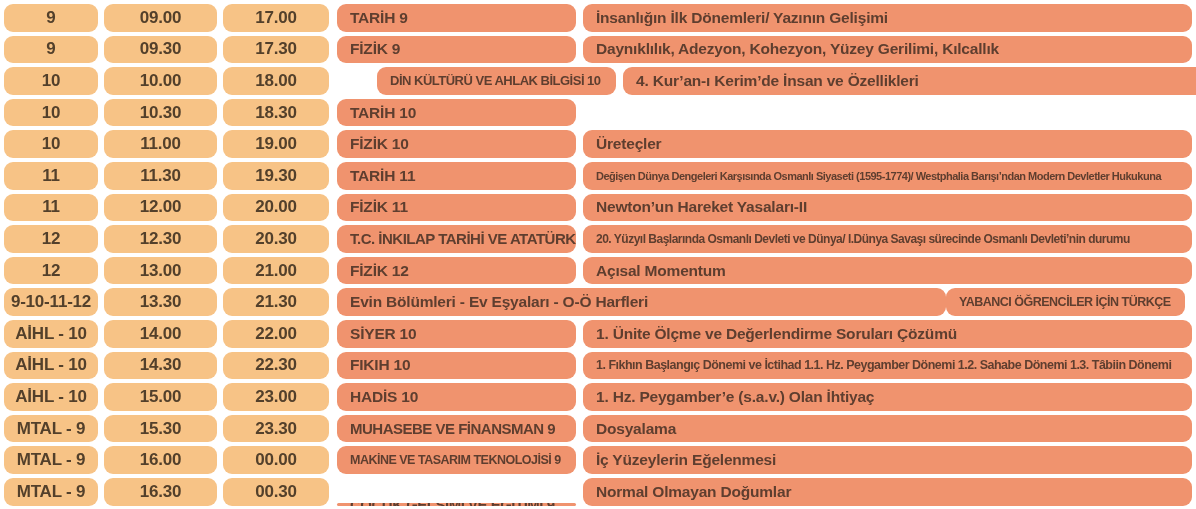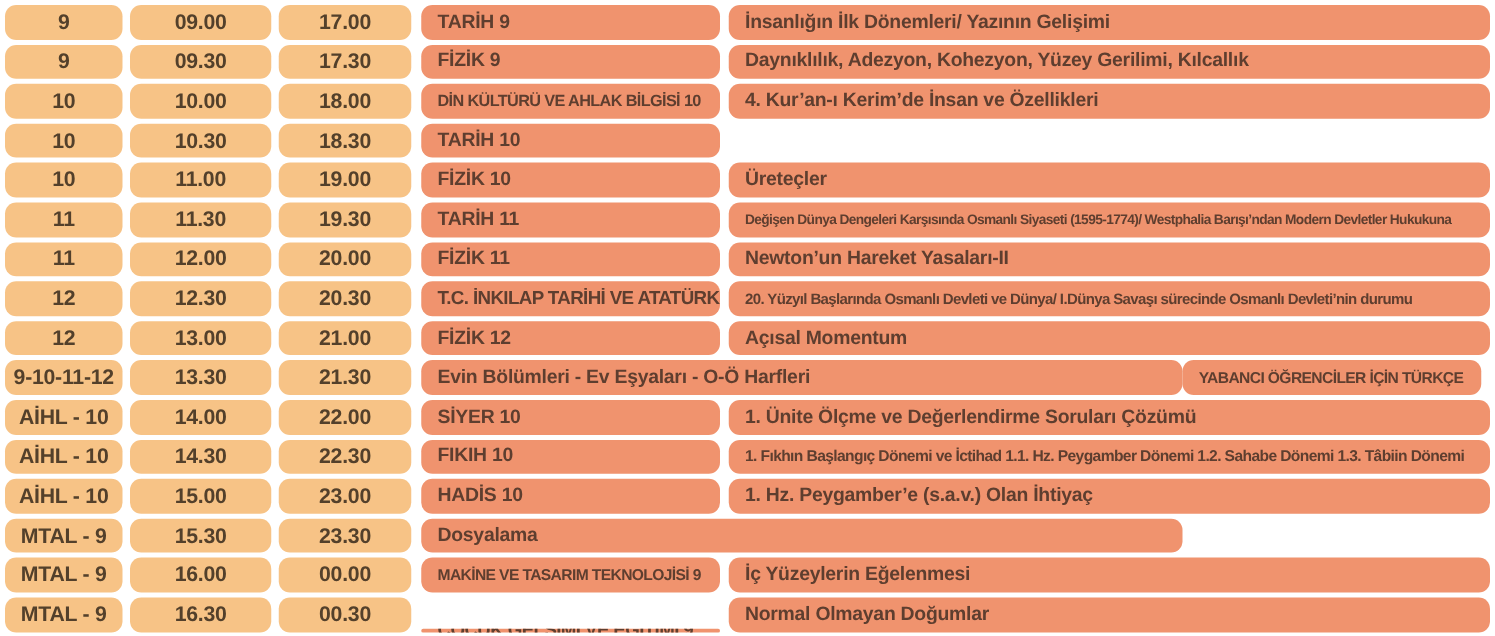--- a/index.html
+++ b/index.html
@@ -78,21 +78,21 @@
     <div class="cell light col-grade">9</div>
     <div class="cell light col-time1">09.30</div>
     <div class="cell light col-time2">17.30</div>
     <div class="cell salmon col-course fit">FİZİK 9</div>
     <div class="cell salmon col-topic fit">Daynıklılık, Adezyon, Kohezyon, Yüzey Gerilimi, Kılcallık</div>
   </div>
       <div class="schedule-row">
     <div class="cell light col-grade">10</div>
     <div class="cell light col-time1">10.00</div>
     <div class="cell light col-time2">18.00</div>
-    <div class="cell salmon col-course fit" style="font-size: 13px; letter-spacing: -0.5px;">DİN KÜLTÜRÜ VE AHLAK BİLGİSİ 10</div>
+    <div class="cell salmon col-course fit" style="font-size: 13px; letter-spacing: -0.5px; margin-left: 40px;">DİN KÜLTÜRÜ VE AHLAK BİLGİSİ 10</div>
     <div class="cell salmon col-topic fit">4. Kur’an-ı Kerim’de İnsan ve Özellikleri</div>
   </div>
       <div class="schedule-row">
     <div class="cell light col-grade">10</div>
     <div class="cell light col-time1">10.30</div>
     <div class="cell light col-time2">18.30</div>
     <div class="cell salmon col-course fit">TARİH 10</div>
   </div>
       <div class="schedule-row">
     <div class="cell light col-grade">10</div>
@@ -154,20 +154,21 @@
     <div class="cell light col-grade">AİHL - 10</div>
     <div class="cell light col-time1">15.00</div>
     <div class="cell light col-time2">23.00</div>
     <div class="cell salmon col-course fit">HADİS 10</div>
     <div class="cell salmon col-topic fit">1. Hz. Peygamber’e (s.a.v.) Olan İhtiyaç</div>
   </div>
       <div class="schedule-row">
     <div class="cell light col-grade">MTAL - 9</div>
     <div class="cell light col-time1">15.30</div>
     <div class="cell light col-time2">23.30</div>
+    <div class="cell salmon col-course fit" style="font-size: 15px; letter-spacing: -0.5px;">MUHASEBE VE FİNANSMAN 9</div>
     <div class="cell salmon col-topic fit">Dosyalama</div>
   </div>
       <div class="schedule-row">
     <div class="cell light col-grade">MTAL - 9</div>
     <div class="cell light col-time1">16.00</div>
     <div class="cell light col-time2">00.00</div>
     <div class="cell salmon col-course fit" style="font-size: 12.5px; letter-spacing: -0.5px;">MAKİNE VE TASARIM TEKNOLOJİSİ 9</div>
     <div class="cell salmon col-topic fit">İç Yüzeylerin Eğelenmesi</div>
   </div>
       <div class="schedule-row">

